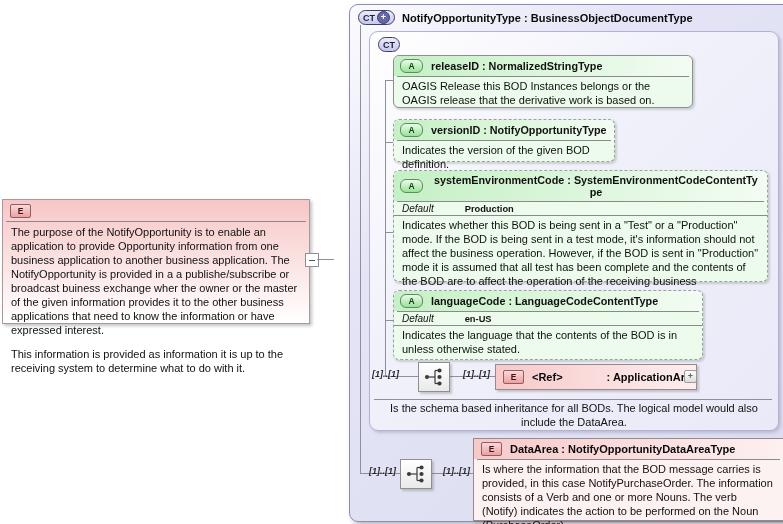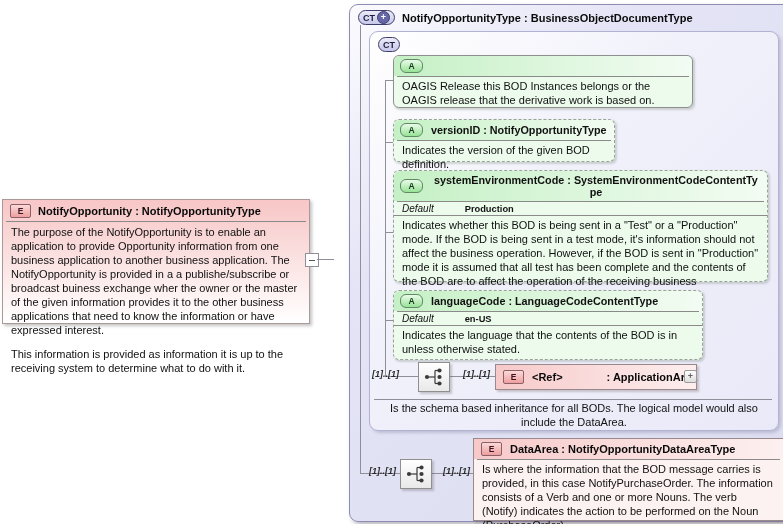--- a/index.html
+++ b/index.html
@@ -91,21 +91,20 @@
            font-size:9px;font-weight:700;color:#666;line-height:1;}
 </style>
 </head>
 <body>
 
 <div class="canvas">
 
   <div class="abs left-box">
     <div class="hd hdr-row">
       <span class="badge-e">E</span>
-      <span class="ttl">NotifyOpportunity : NotifyOpportunityType</span>
     </div>
     <div class="sep"></div>
     <div class="desc">
       <p>The purpose of the NotifyOpportunity is to enable an application to provide Opportunity information from one business application to another business application. The NotifyOpportunity is provided in a a publishe/subscribe or broadcast buiness exchange wher the owner or the master of the given information provides it to the other business applications that need to know the information or have expressed interest.</p>
       <p>This information is provided as information it is up to the receiving system to determine what to do with it.</p>
     </div>
   </div>
 
   <div class="abs collapse-box">
     <div class="dash"></div>
@@ -138,20 +137,21 @@
       <div class="hline" style="left:15px;top:48px;width:8px;"></div>
       <div class="hline" style="left:15px;top:110px;width:8px;"></div>
       <div class="hline" style="left:15px;top:200px;width:8px;"></div>
       <div class="hline" style="left:15px;top:288px;width:8px;"></div>
       <div class="hline" style="left:15px;top:344px;width:33px;"></div>
       <div class="hline" style="left:78px;top:344px;width:47px;"></div>
 
       <div class="attr solid" style="left:23px;top:23px;width:298px;height:51px;">
         <div class="hd">
           <span class="badge-a">A</span>
+          <span class="a-ttl">releaseID : NormalizedStringType</span>
         </div>
         <div class="sep"></div>
         <div class="desc">OAGIS Release this BOD Instances belongs or the OAGIS release that the derivative work is based on.</div>
       </div>
 
       <div class="attr dashed" style="left:23px;top:87px;width:220px;height:41px;">
         <div class="hd">
           <span class="badge-a">A</span>
           <span class="a-ttl">versionID : NotifyOpportunityType</span>
         </div>

